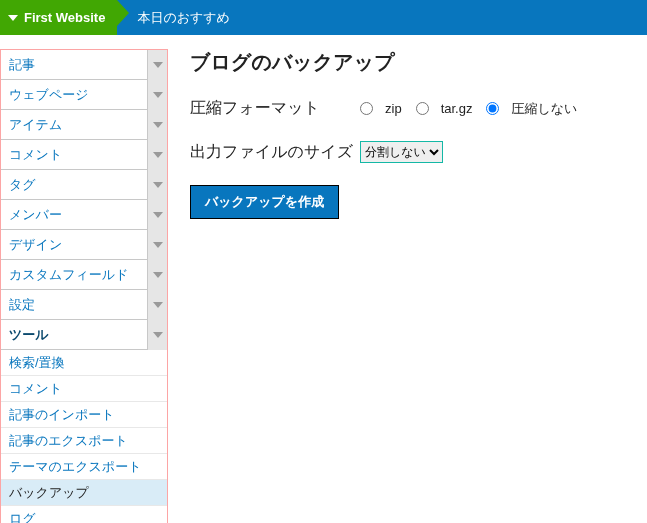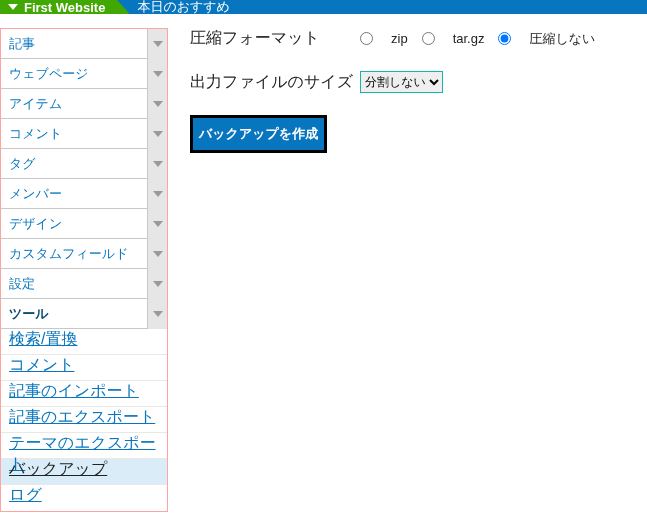--- a/index.html
+++ b/index.html
@@ -1,43 +1,43 @@
 <!DOCTYPE html>
 <html><head>
 <meta charset="utf-8">
 <style>
   * { box-sizing: border-box; margin: 0; padding: 0; }
   body { font-family: "Hiragino Kaku Gothic Pro", "Meiryo", sans-serif; font-size: 13px; color: #222; background: #fff; }
   .container { width: 647px; }
-  .breadcrumb { display: flex; align-items: stretch; height: 14px; background: #0876be; overflow: hidden; }
+  .breadcrumb { display: flex; align-items: stretch; height: 35px; background: #0876be; overflow: hidden; }
   .bc-site { display: flex; align-items: center; background: #41a703; color: #fff; font-weight: bold; padding: 0 12px 0 8px; position: relative; }
   .bc-site .tri { display:inline-block; width:0;height:0;border-left:5px solid transparent;border-right:5px solid transparent;border-top:6px solid #fff; margin-right:6px;}
   .bc-arrow { width: 0; height: 0; border-top: 13px solid transparent; border-bottom: 13px solid transparent; border-left: 12px solid #41a703; }
   .bc-page { display: flex; align-items: center; color: #fff; padding-left: 8px; }
   .layout { display: flex; padding-top: 14px; }
   .sidebar { width: 168px; border: 1px solid #fca5a5; }
   .nav-item { display:flex; align-items:center; justify-content:space-between; height:30px; padding:0 0 0 8px; border-bottom:1px solid #c8c8c8; cursor:pointer; }
   .nav-item:last-child { border-bottom:none; }
   .nav-item .label { color:#0876be; }
   .nav-item .toggle { width:20px; height:30px; background:#e6e6e6; border-left:1px solid #c8c8c8; display:flex; align-items:center; justify-content:center; }
   .nav-item .toggle .chev { width:0;height:0;border-left:5px solid transparent;border-right:5px solid transparent;border-top:6px solid #9a9a9a; }
   .nav-item.active .label { color:#0c4a6e; font-weight:bold; }
   .subnav { }
-  .sub-item { height:26px; padding:0 8px; display:flex; align-items:flex-start; color:#0876be; border-bottom:1px solid #e8e8e8; font-size:16px; cursor:pointer;text-decoration:underline; }
+  .sub-item { height:26px; padding:0 8px; display:flex; align-items:center; color:#0876be; border-bottom:1px solid #e8e8e8; font-size:13px; cursor:pointer; }
   .sub-item.current { background:#d9ecf7; color:#222; }
   .sub-item:last-child { border-bottom:none; }
   .main { flex:1; padding: 0 0 0 22px; }
   h1 { font-size:20px; font-weight:bold; margin-bottom:22px; }
   .form-row { display:flex; align-items:center; margin-bottom:22px; }
   .form-label { width:170px; padding-right:0; font-size:16px; }
   .radios { display:flex; gap:14px; align-items:center; }
-  .radios label { display:flex; align-items:center; gap:18px; font-size:13px; cursor:pointer; }
+  .radios label { display:flex; align-items:center; gap:12px; font-size:13px; cursor:pointer; }
   .radios input[type=radio] { margin:0; }
   select { border:1px solid #14b8a6; font-size:12px; height:22px; }
-  .btn-primary { background:#0876be; color:#fff; border:3px solid #000000; padding:7px 6px; font-size:13px; font-weight:bold; cursor:pointer; }
+  .btn-primary { background:#0876be; color:#fff; border:1px solid #000000; padding:7px 14px; font-size:13px; font-weight:bold; cursor:pointer; }
 </style>
 </head>
 <body>
 
 <div class="container">
   <div class="breadcrumb">
     <div class="bc-site">
       <span class="tri"></span>
       <span>First Website</span>
     </div>
@@ -128,20 +128,21 @@
         <div class="sub-item current">
             <span>バックアップ</span>
           </div>
         <div class="sub-item">
             <span>ログ</span>
           </div>
       </div>
     </div>
 
     <div class="main">
+      <h1>ブログのバックアップ</h1>
 
       <div class="form-row">
         <div class="form-label">圧縮フォーマット</div>
         <div class="radios">
           <label>
               <input type="radio" name="fmt" style="">
               <span>zip</span>
             </label>
           <label>
               <input type="radio" name="fmt" style="">

